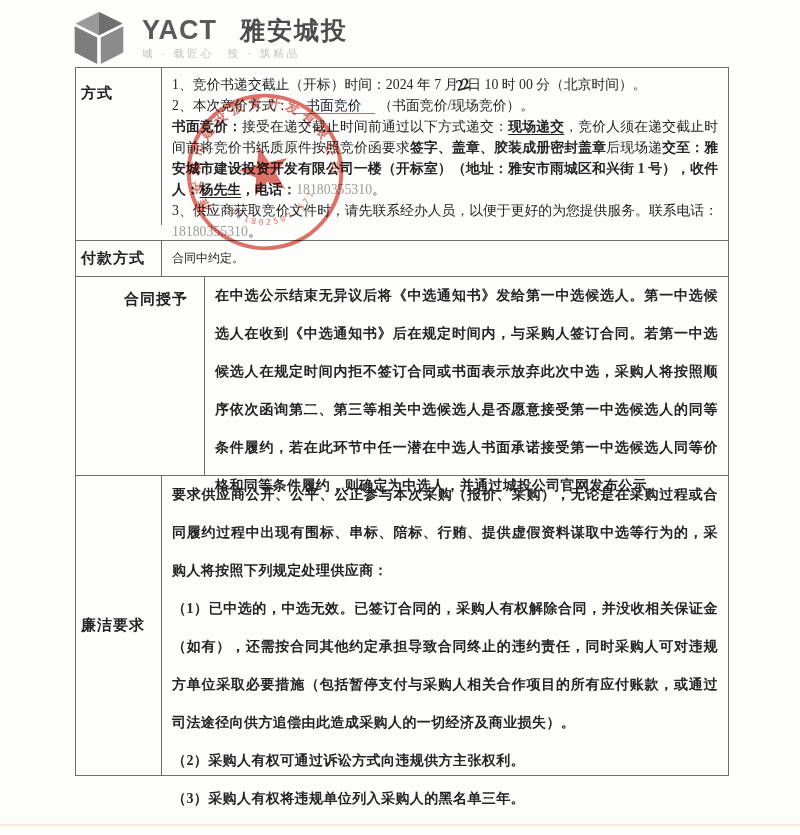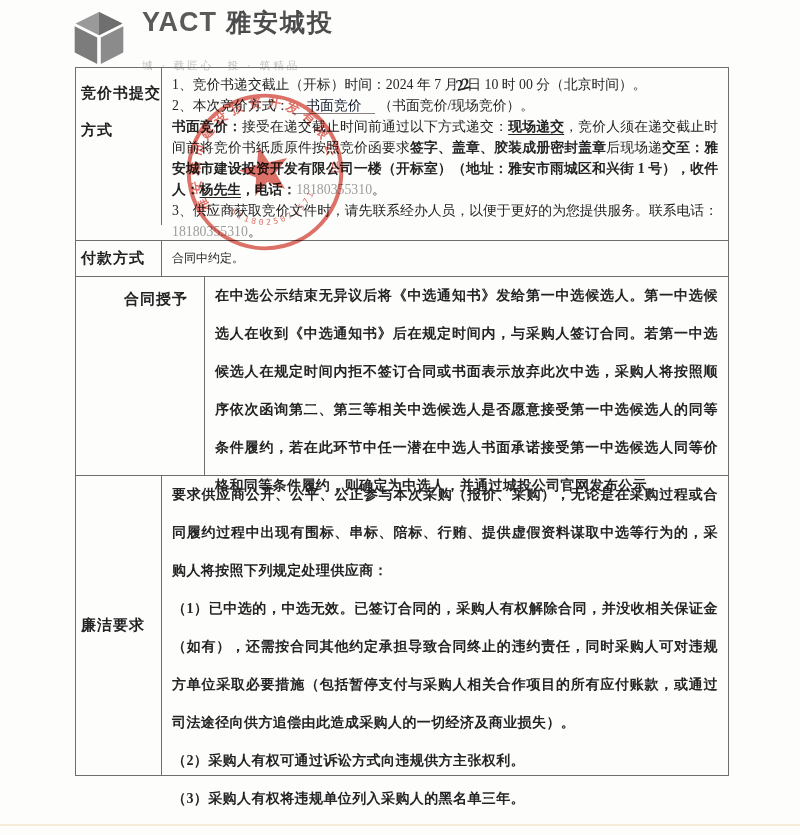--- a/index.html
+++ b/index.html
@@ -7,24 +7,24 @@
     width:800px;height:835px;position:relative;overflow:hidden;
     background:#fdfdfc;
     font-family:"Liberation Serif","DejaVu Serif",serif;
   }
   .page{position:absolute;inset:0;}
 
   
   .logo{position:absolute;left:72px;top:6px;display:flex;align-items:flex-start;}
   .cube{width:54px;height:56px;margin-top:4px;}
   .logo-text{margin-left:16px;font-family:"Liberation Sans","DejaVu Sans",sans-serif;}
-  .brand{display:flex;align-items:baseline;gap:9px;}
+  .brand{display:flex;align-items:baseline;gap:23px;margin-top:8px;}
   .brand .latin{font-size:27px;font-weight:700;color:#5a5a5a;letter-spacing:1px;}
   .brand .cn{font-size:25px;font-weight:700;color:#4c4c4c;letter-spacing:2px;}
-  .tagline{margin-top:20px;font-size:10.5px;color:#c3c1bd;letter-spacing:3px;}
+  .tagline{margin-top:0;font-size:10.5px;color:#c3c1bd;letter-spacing:3px;}
 
   
   .doc-table{
     position:absolute;left:75px;top:67px;width:654px;box-sizing:border-box;
     border:1px solid #6e6e6e;background:transparent;color:#1f1f1f;
   }
   .trow{display:flex;box-sizing:border-box;}
   .trow + .trow{border-top:1px solid #6e6e6e;}
   .row-bid{height:157px;}
   .row-payment{height:36px;margin-top:15px;}
@@ -94,21 +94,20 @@
         <span class="latin">YACT</span>
         <span class="cn">雅安城投</span>
       </div>
       <div class="tagline">城 · 载匠心　投 · 筑精品</div>
     </div>
   </header>
 
   <div class="doc-table">
       <div class="trow row-bid">
         <div class="tlabel">
-          <div class="tlabel-line">竞价书提交</div>
           <div class="tlabel-line">方式</div>
         </div>
         <div class="tcontent">
           <p class="tpara"><span class="seg">1、竞价书递交截止（开标）时间：2024 年 7 月</span><span class="seg seg-hand">22</span><span class="seg">日 10 时 00 分（北京时间）。</span></p>
           <p class="tpara"><span class="seg">2、本次竞价方式：</span><span class="seg seg-blank">书面竞价</span><span class="seg">（书面竞价/现场竞价）。</span></p>
           <p class="tpara"><span class="seg seg-bold">书面竞价：</span><span class="seg">接受在递交截止时间前通过以下方式递交：</span><span class="seg seg-ubold">现场递交</span><span class="seg">，竞价人须在递交截止时间前将竞价书纸质原件按照竞价函要求</span><span class="seg seg-bold">签字、盖章、胶装成册密封盖章</span><span class="seg">后现场递</span><span class="seg seg-bold">交至：雅安城市建设投资开发有限公司一楼（开标室）（地址：雅安市雨城区和兴街 1 号），收件人：</span><span class="seg seg-ubold">杨先生</span><span class="seg seg-bold">，电话：</span><span class="seg seg-light">18180355310</span><span class="seg">。</span></p>
           <p class="tpara"><span class="seg">3、供应商获取竞价文件时，请先联系经办人员，以便于更好的为您提供服务。联系电话：</span><span class="seg seg-light">18180355310</span><span class="seg">。</span></p>
         </div>
       </div>
       <div class="trow row-payment">

